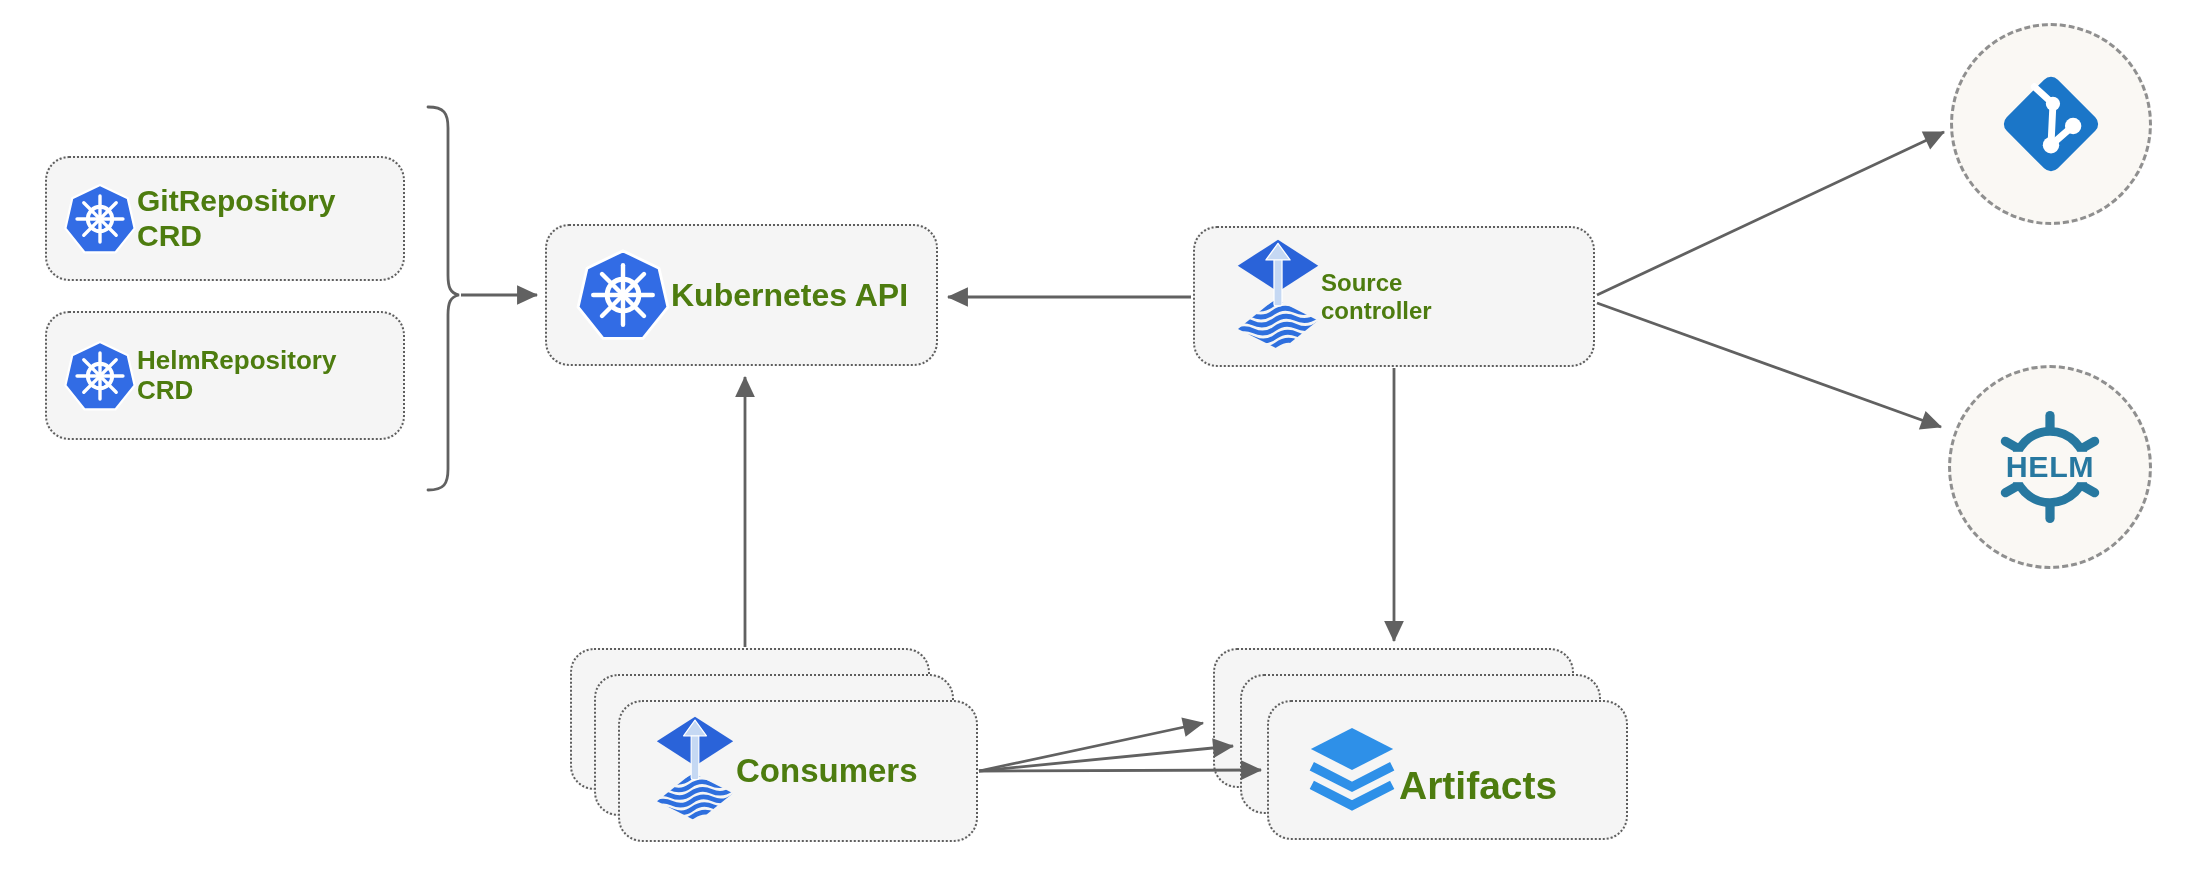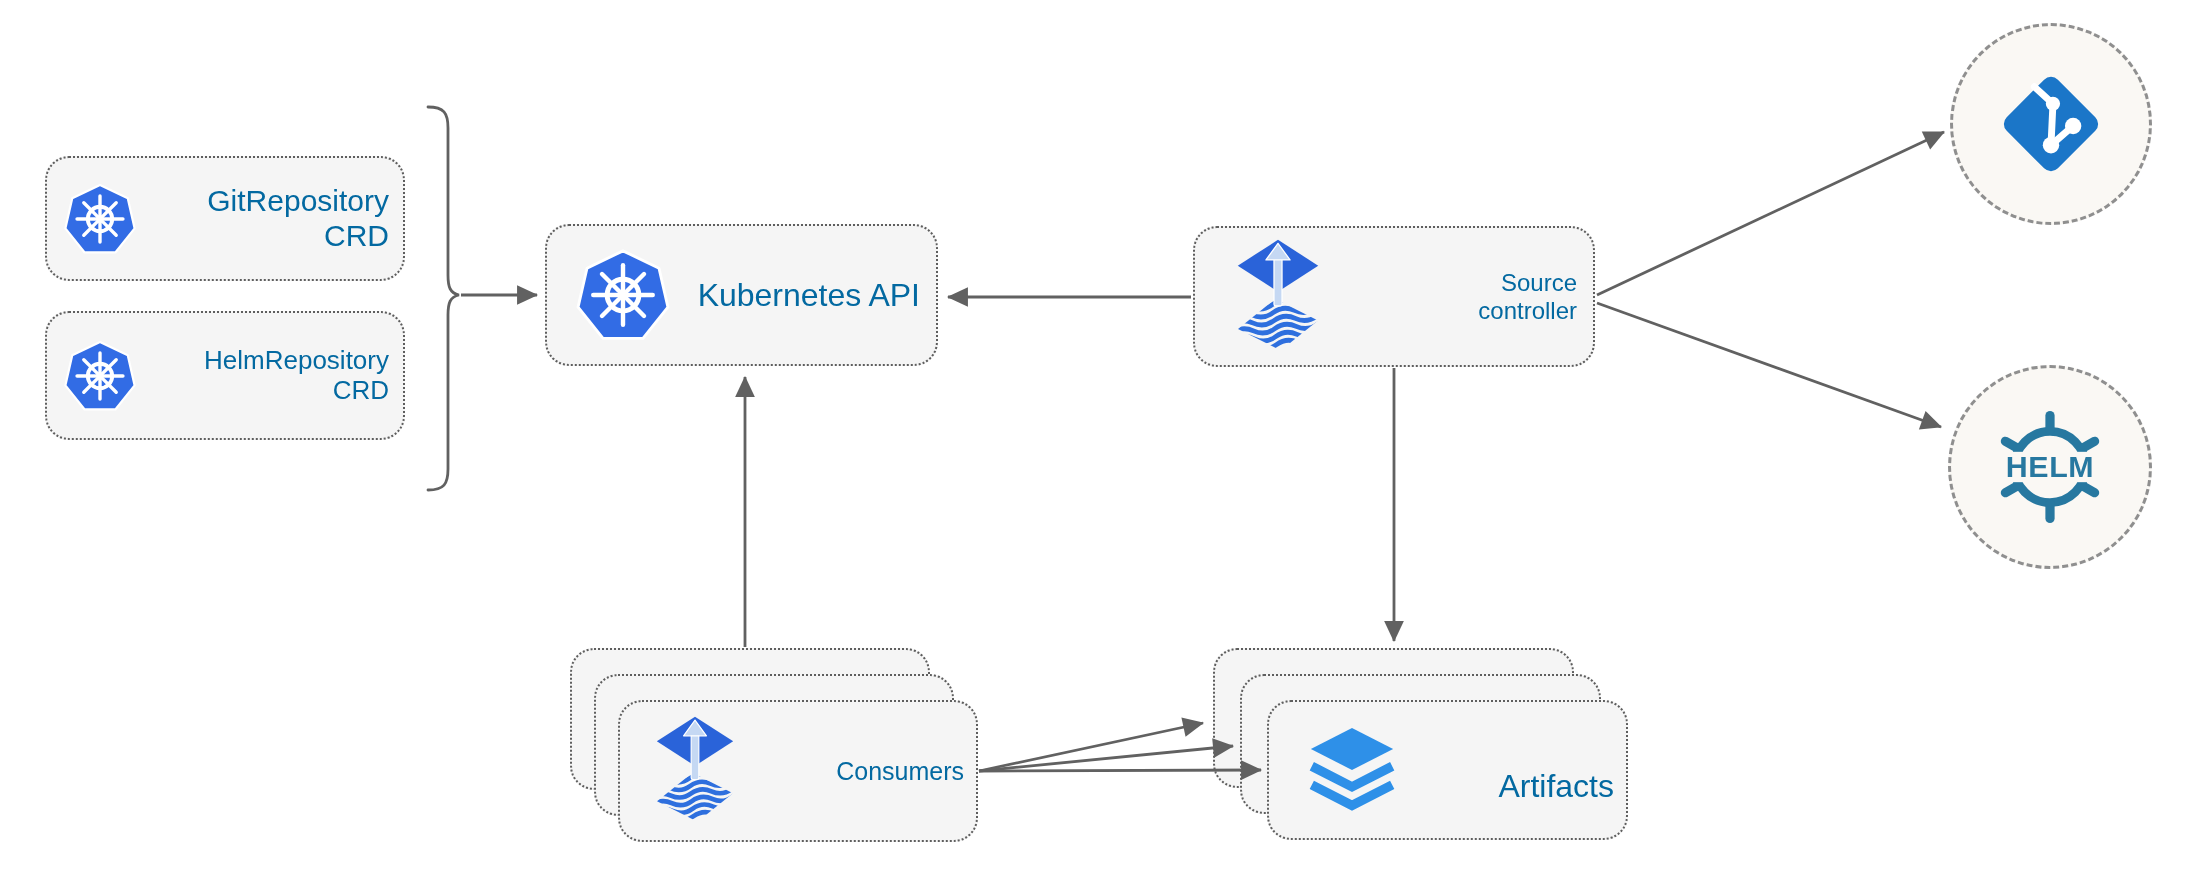--- a/index.html
+++ b/index.html
@@ -14,24 +14,25 @@
     position:absolute;
     background:#F5F5F5;
     border:2px dotted #5E5E5E;
     border-radius:24px;
     display:flex;
     align-items:center;
     box-sizing:border-box;
   }
   .node .label{
     flex:1;
-    text-align:right;
-    color:#0369a1;
+    text-align:left;
+    color:#4d7c0f;
     white-space:pre-line;
     line-height:1.14;
+    font-weight:bold;
   }
   .card{
     position:absolute;
     background:#F5F5F5;
     border:2px dotted #5E5E5E;
     border-radius:24px;
     box-sizing:border-box;
   }
   .circle{
     position:absolute;
@@ -153,30 +154,30 @@
     <div class="label" style="font-size:24px;">Source
 controller</div>
   </div>
 
   <div class="card" style="left:570px;top:648px;width:360px;height:142px;z-index:1;"></div>
   <div class="card" style="left:594px;top:674px;width:360px;height:142px;z-index:2;"></div>
   <div class="node" style="left:618px;top:700px;width:360px;height:142px;padding:0 12px 0 34px;z-index:3;">
     <svg class="icon" width="82" height="112" viewBox="0 0 96 132">
         <use href="#sym-flux"></use>
       </svg>
-    <div class="label" style="font-size:25px;">Consumers</div>
+    <div class="label" style="font-size:33px;">Consumers</div>
   </div>
 
   <div class="card" style="left:1213px;top:648px;width:361px;height:140px;z-index:1;"></div>
   <div class="card" style="left:1240px;top:674px;width:361px;height:140px;z-index:2;"></div>
   <div class="node" style="left:1267px;top:700px;width:361px;height:140px;padding:0 12px 0 36px;z-index:3;">
     <svg class="icon" width="94" height="86" viewBox="0 0 100 92">
         <use href="#sym-layers"></use>
       </svg>
-    <div class="label" style="font-size:32px;margin-top:32px;">Artifacts</div>
+    <div class="label" style="font-size:39px;margin-top:32px;">Artifacts</div>
   </div>
 
   <div class="circle" style="left:1950px;top:23px;width:202px;height:202px;">
     <svg class="icon" width="108" height="108" viewBox="0 0 100 100">
         <use href="#sym-git"></use>
       </svg>
   </div>
 
   <div class="circle" style="left:1948px;top:365px;width:204px;height:204px;">
     <svg class="icon" width="132" height="132" viewBox="0 0 100 100">

